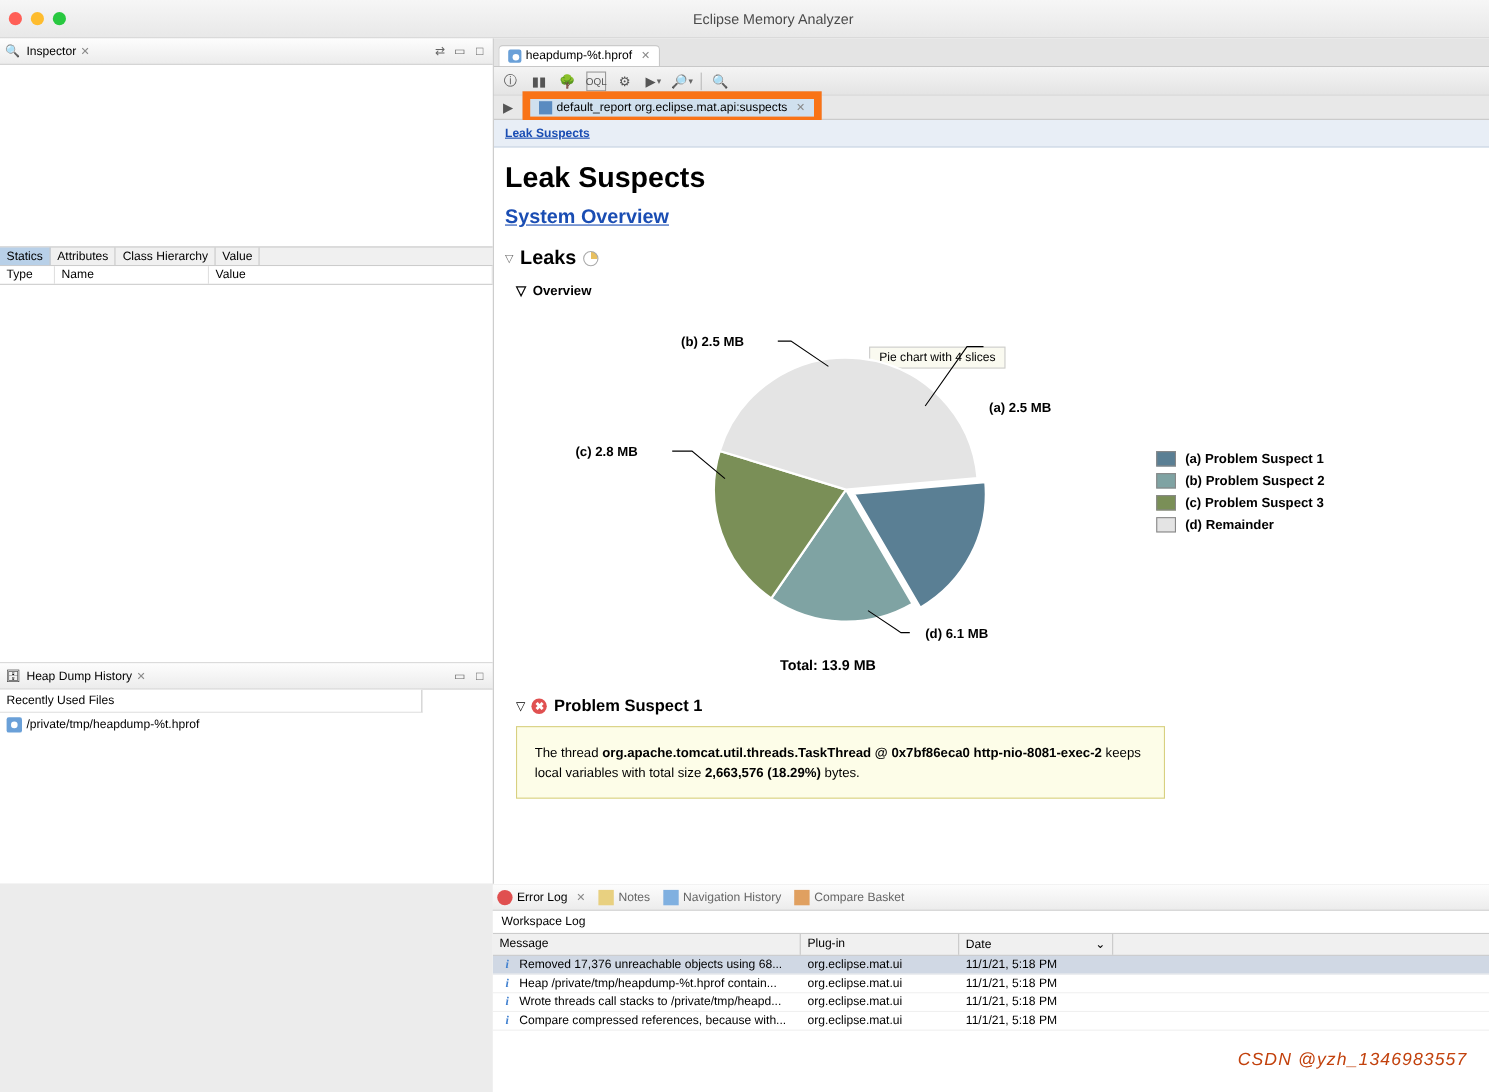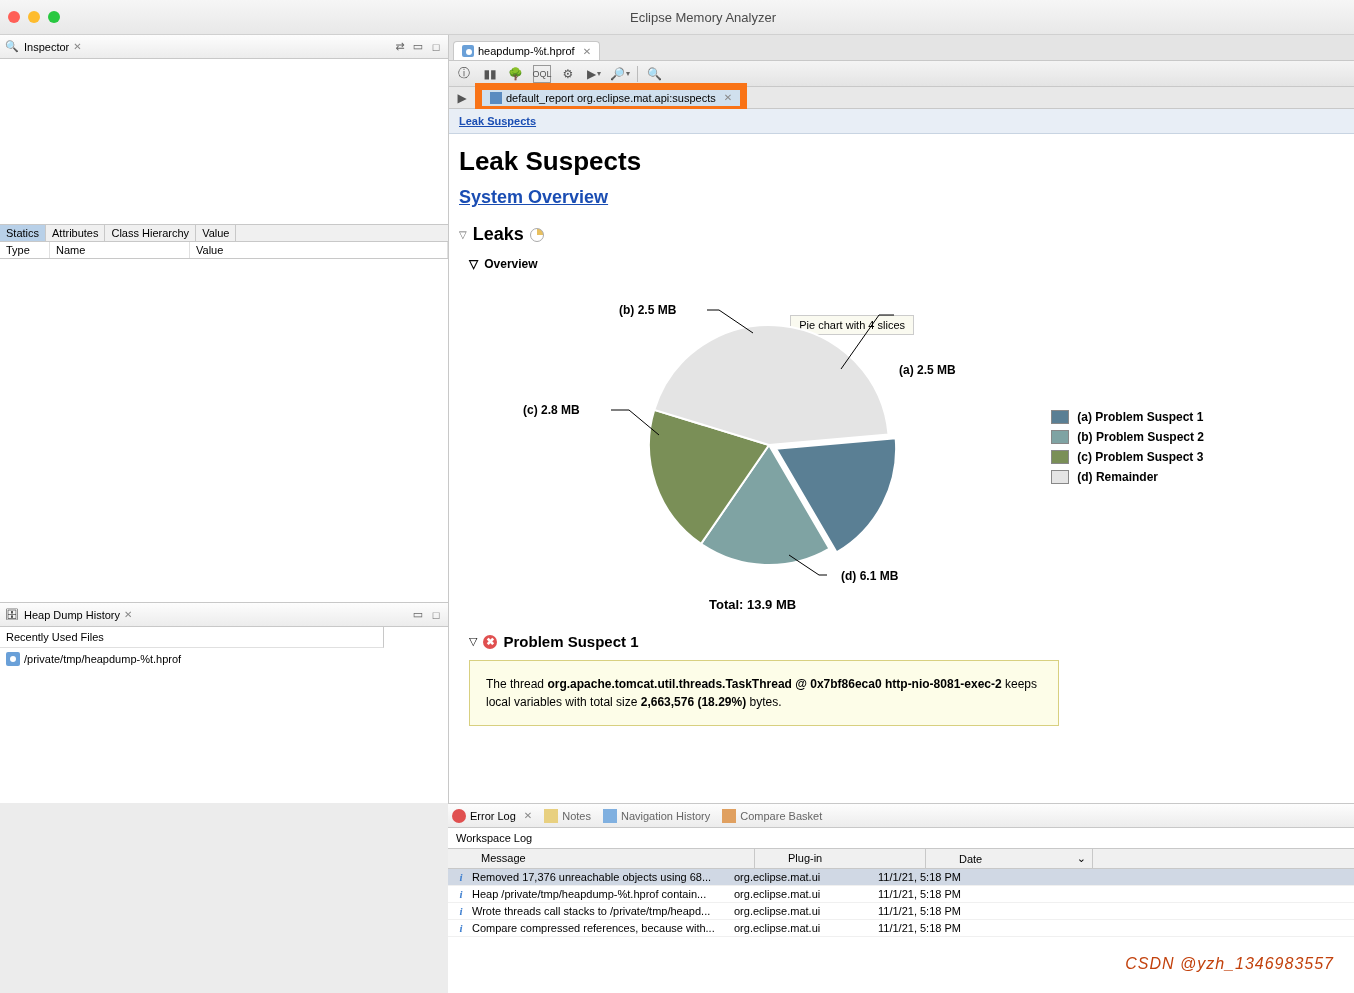--- a/index.html
+++ b/index.html
@@ -76,21 +76,21 @@
 
 .bottom-panel { height:203px; border-top:1px solid #c8c8c8; background:#f5f5f5; display:flex; flex-direction:column; margin-left:448px; }
 .bottom-tabs { height:24px; background:linear-gradient(#fdfdfd,#ececec); border-bottom:1px solid #c8c8c8; display:flex; align-items:center; padding:0 4px; gap:12px; }
 .btab { display:flex; align-items:center; gap:4px; font-size:11px; color:#666; cursor:pointer; }
 .btab.active { color:#000; }
 .btab-icon { width:14px; height:14px; display:inline-block; }
 .wslog { padding:4px 8px; font-size:11px; background:#fff; }
 .filter-input { margin:2px 8px; padding:3px 6px; border:1px solid #ccc; font-size:11px; color:#aaa; background:#fff; }
 .log-table { flex:1; background:#fff; overflow:auto; }
 .log-header { display:flex; background:#f0f0f0; border-bottom:1px solid #c8c8c8; border-top:1px solid #c8c8c8; }
-.log-header div { padding:3px 6px; border-right:1px solid #c8c8c8; font-size:11px;margin-left:27px; }
+.log-header div { padding:3px 6px; border-right:1px solid #c8c8c8; font-size:11px; }
 .lh-msg{width:280px;} .lh-plug{width:144px;} .lh-date{width:140px; display:flex; justify-content:space-between; align-items:center;text-align:center;}
 .log-row { display:flex; border-bottom:1px solid #f0f0f0; }
 .log-row.sel { background:#d0d8e4; }
 .log-row div { padding:2px 6px; font-size:11px; white-space:nowrap; overflow:hidden; text-overflow:ellipsis; }
 .lr-msg{width:280px; display:flex; align-items:center; gap:4px;} .lr-plug{width:144px;} .lr-date{width:140px;}
 .info-i { color:#4080d0; font-family:Georgia,serif; font-weight:bold; font-style:italic; width:14px; text-align:center;}
 
 .watermark { position:absolute; right:20px; bottom:20px; font-size:16px; color:#c2410c; font-style:italic; letter-spacing:1px;}
 .dropdown-arrow::after{content:"▾"; font-size:8px; margin-left:1px; color:#666;}
 </style>

